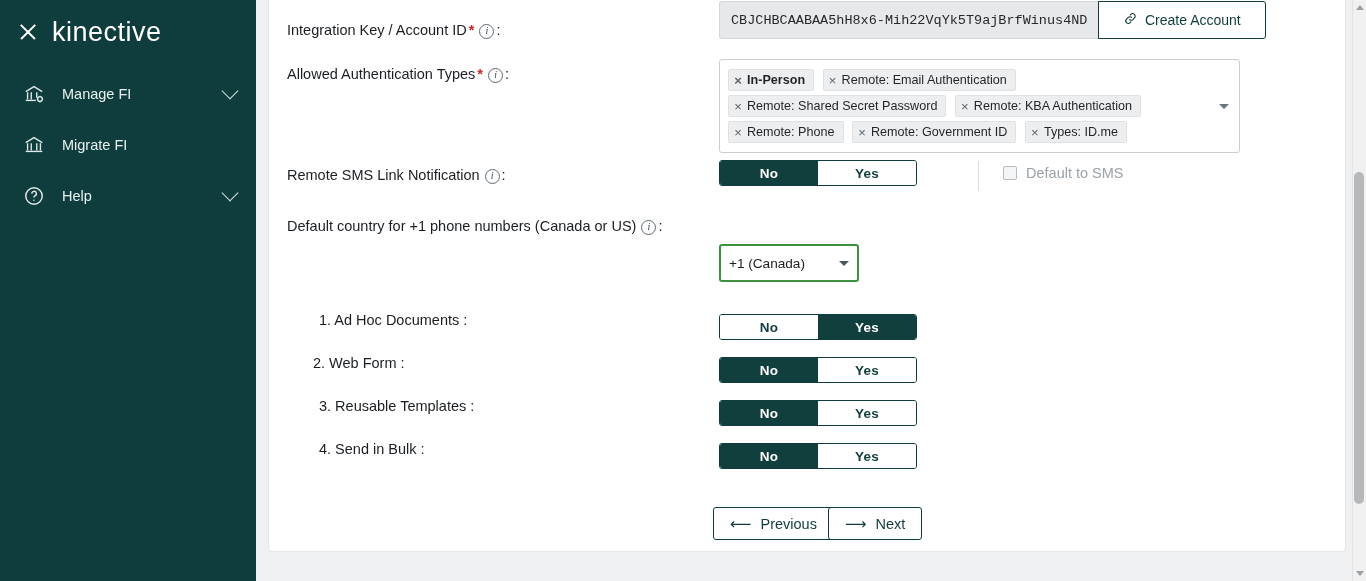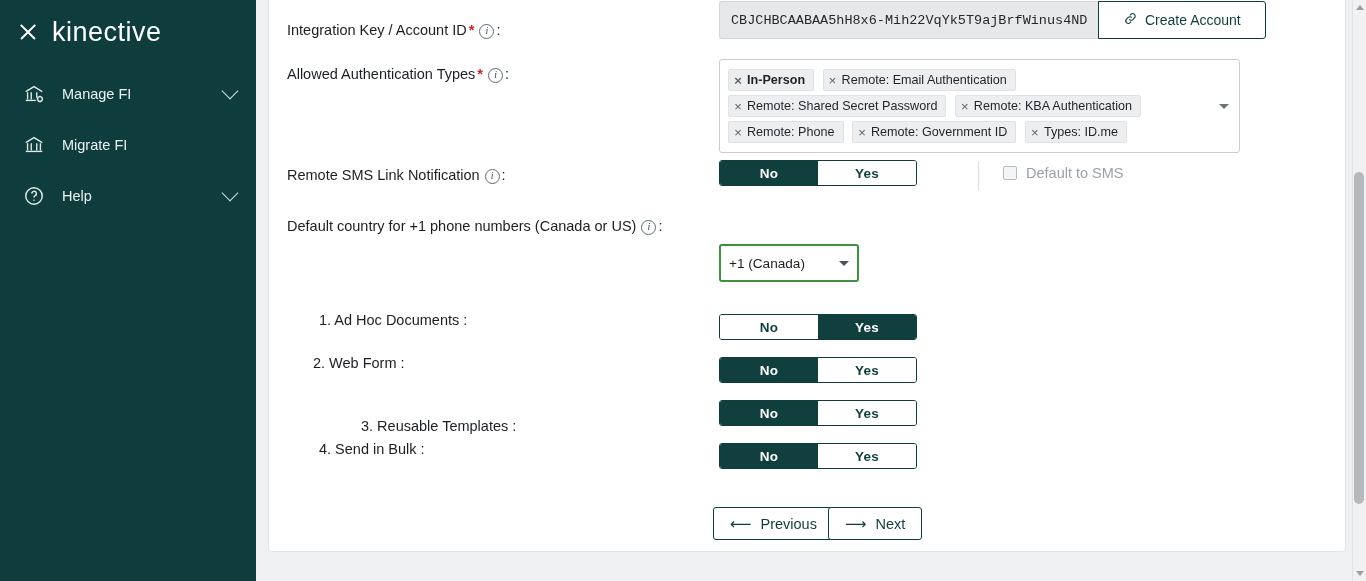--- a/index.html
+++ b/index.html
@@ -458,21 +458,21 @@
         <div class="opt">No</div>
         <div class="opt on">Yes</div>
       </div>
 
       <div class="abs sub-lbl" style="left:44px; top:392px;">2. Web Form :</div>
       <div class="abs toggle" style="left:450px; top:394px;">
         <div class="opt on">No</div>
         <div class="opt">Yes</div>
       </div>
 
-      <div class="abs sub-lbl" style="left:50px; top:455px;margin-left:42px;">3. Reusable Templates :</div>
+      <div class="abs sub-lbl" style="left:50px; top:435px;">3. Reusable Templates :</div>
       <div class="abs toggle" style="left:450px; top:437px;">
         <div class="opt on">No</div>
         <div class="opt">Yes</div>
       </div>
 
       <div class="abs sub-lbl" style="left:50px; top:478px;">4. Send in Bulk :</div>
       <div class="abs toggle" style="left:450px; top:480px;">
         <div class="opt on">No</div>
         <div class="opt">Yes</div>
       </div>

